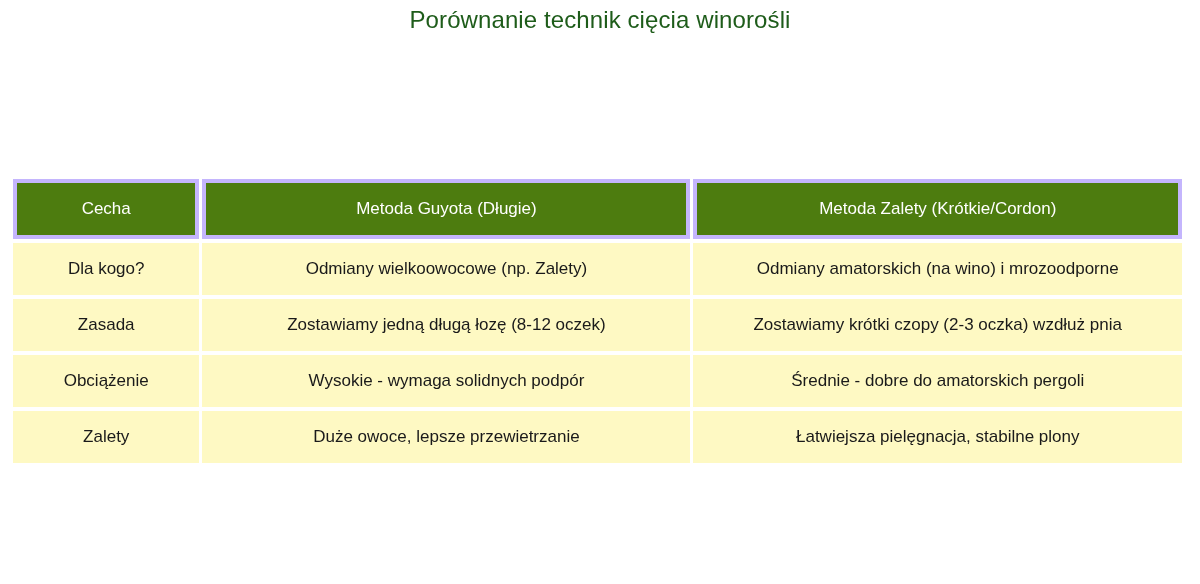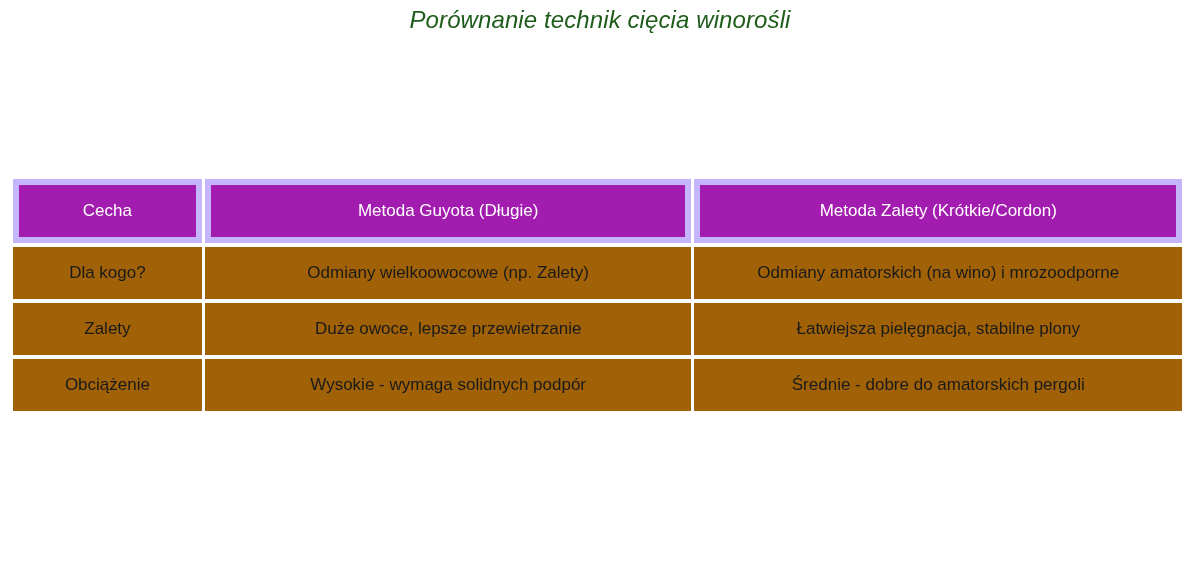--- a/index.html
+++ b/index.html
@@ -13,46 +13,45 @@
     }
     .page-title {
       position: absolute;
       left: 0;
       top: 6px;
       width: 1200px;
       text-align: center;
       font-size: 24px;
       color: #1e5c1a;
       letter-spacing: 0.1px;
-      font-style: italic;
     }
     .table {
       position: absolute;
       left: 13px;
       top: 179px;
       width: 1175px;
       border-collapse: separate;
       border-spacing: 3px 4px;
       margin: -4px -3px;
     }
     .table th, .table td {
       text-align: center;
       vertical-align: middle;
       font-size: 17px;
       padding: 0;
     }
     .table th {
-      background: #a21caf;
+      background: #4d7c0f;
       color: #ffffff;
       font-weight: normal;
       height: 52px;
-      border: 6px solid #c4b5fd;
+      border: 4px solid #c4b5fd;
     }
     .table td {
-      background: #a16207;
+      background: #fef9c3;
       color: #1a1a1a;
       height: 52px;
     }
     .col-1 { width: 182px; }
     .col-2 { width: 493px; margin-top: 8px; }
     .col-3 { width: 493px; }
   </style>
 </head>
 <body>
 
@@ -66,23 +65,28 @@
       <th class="col-3">Metoda Zalety (Krótkie/Cordon)</th>
     </tr>
   </thead>
   <tbody>
     <tr>
       <td>Dla kogo?</td>
       <td>Odmiany wielkoowocowe (np. Zalety)</td>
       <td>Odmiany amatorskich (na wino) i mrozoodporne</td>
     </tr>
     <tr>
-      <td>Zalety</td>
-      <td>Duże owoce, lepsze przewietrzanie</td>
-      <td>Łatwiejsza pielęgnacja, stabilne plony</td>
+      <td>Zasada</td>
+      <td>Zostawiamy jedną długą łozę (8-12 oczek)</td>
+      <td>Zostawiamy krótki czopy (2-3 oczka) wzdłuż pnia</td>
     </tr>
     <tr>
       <td>Obciążenie</td>
       <td>Wysokie - wymaga solidnych podpór</td>
       <td>Średnie - dobre do amatorskich pergoli</td>
     </tr>
+    <tr>
+      <td>Zalety</td>
+      <td>Duże owoce, lepsze przewietrzanie</td>
+      <td>Łatwiejsza pielęgnacja, stabilne plony</td>
+    </tr>
   </tbody>
 </table>
 
 </body></html>

